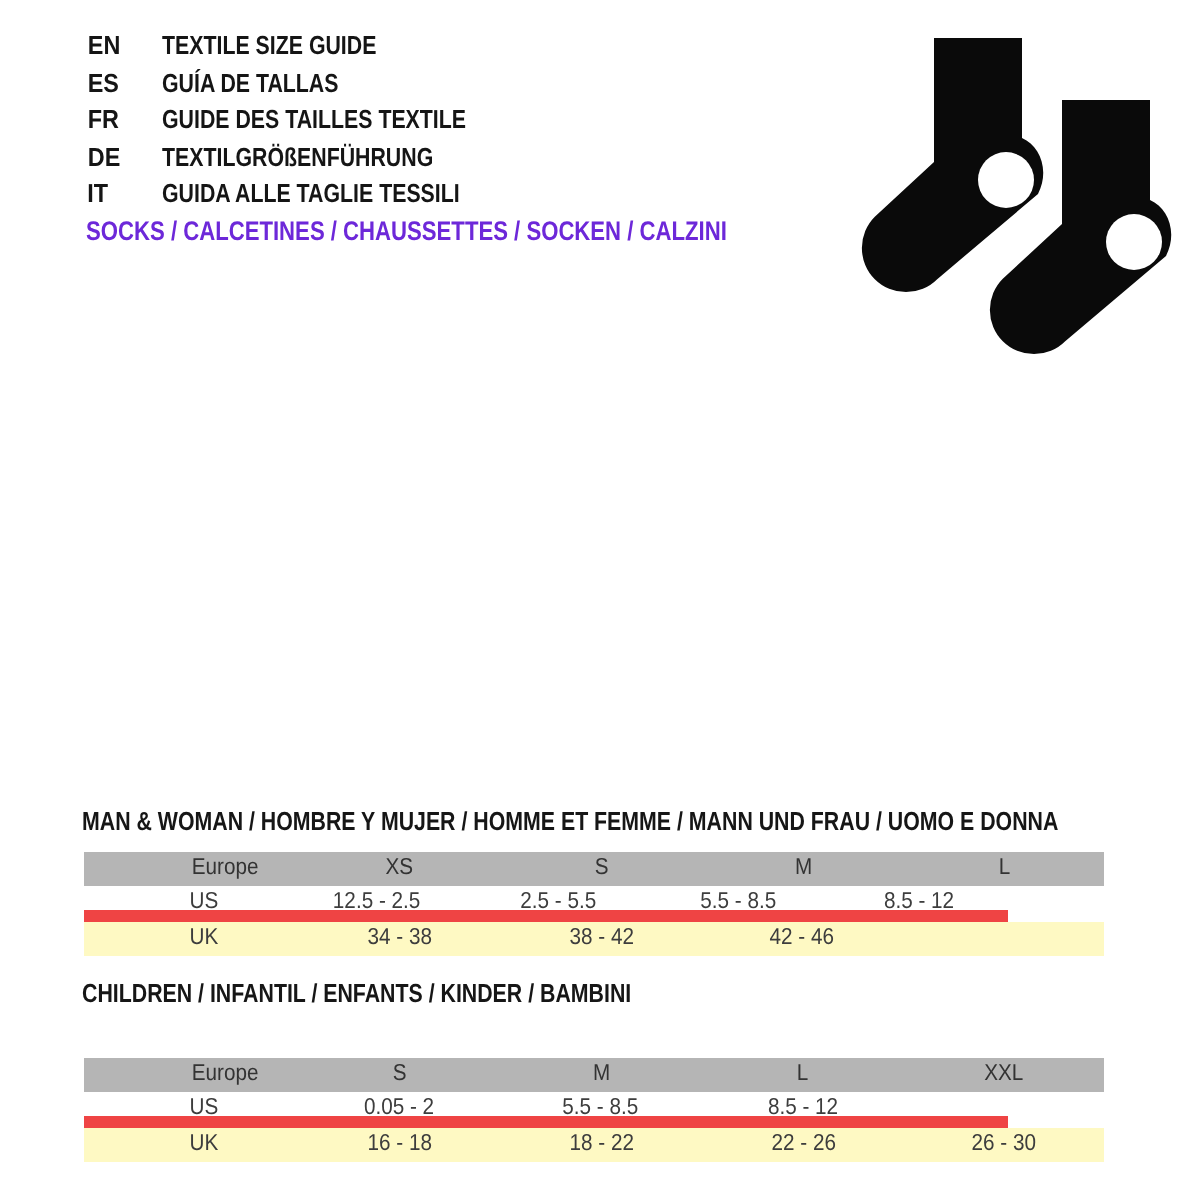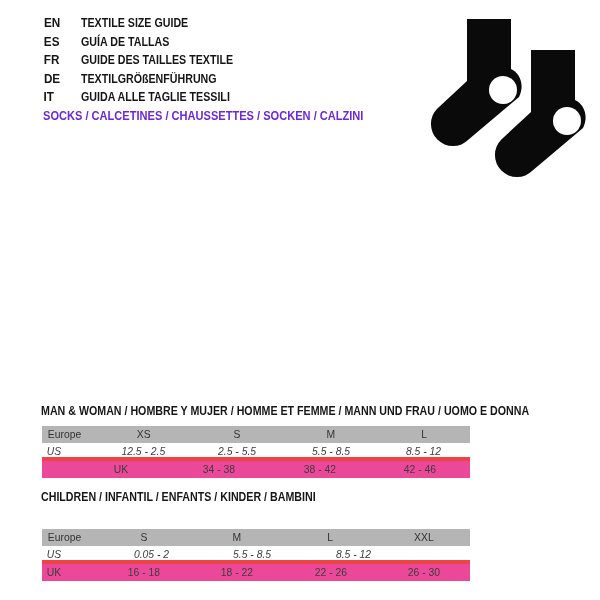--- a/index.html
+++ b/index.html
@@ -22,24 +22,24 @@
   .lang-code{width:38px;}
   
   .category{position:absolute;left:22px;top:107px;height:18px;line-height:18px;font-size:13.5px;font-weight:bold;color:#6d28d9;}
 
   
   .socks-svg{position:absolute;left:405px;top:10px;}
 
   
   .tbl-title{position:absolute;left:20px;height:16px;line-height:16px;font-size:13px;font-weight:bold;color:#161616;}
   .tbl{position:absolute;left:21px;width:462px;font-size:11.5px;color:#3d3d3d;}
-  .tr{display:flex;width:428px;}
+  .tr{display:flex;width:462px;padding-left:48px;}
   .tr.head{background:#b5b5b5;height:17px;line-height:17px;color:#333;}
-  .tr.row-a{background:#ffffff;height:18px;line-height:17px;border-bottom:4px solid #ef4444;box-sizing:border-box;font-style:italic;}
-  .tr.row-b{background:#ec4899;height:17px;line-height:17px;justify-content:flex-end;}
+  .tr.row-a{background:#ffffff;height:18px;line-height:17px;border-bottom:6px solid #ef4444;box-sizing:border-box;}
+  .tr.row-b{background:#fef9c3;height:17px;line-height:17px;}
   .td{text-align:center;overflow:hidden;}
   .td.c0{width:59px;text-align:left;padding-left:4px;box-sizing:border-box;}
   .td.c1,.td.c2,.td.c3{width:101px;}
   .td.c4{width:100px;}
 
   .title-1{top:403px;}
   .tbl-1{top:426px;}
   .title-2{top:489px;}
   .tbl-2{top:529px;}
 </style>

